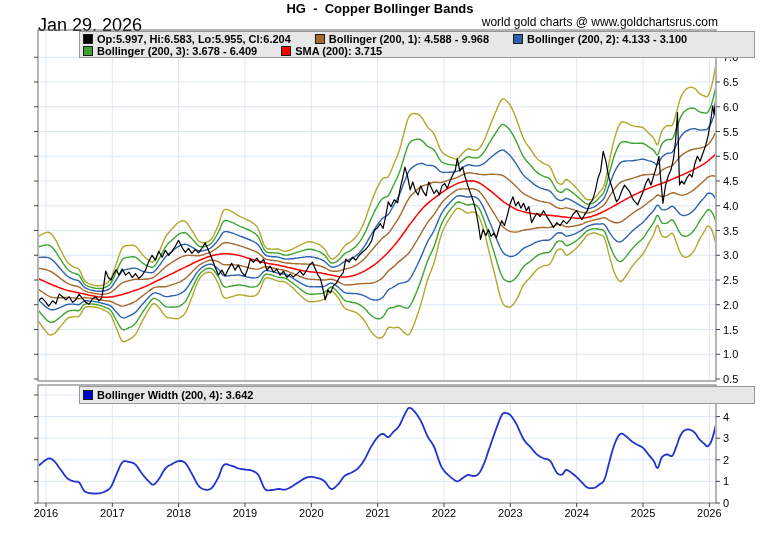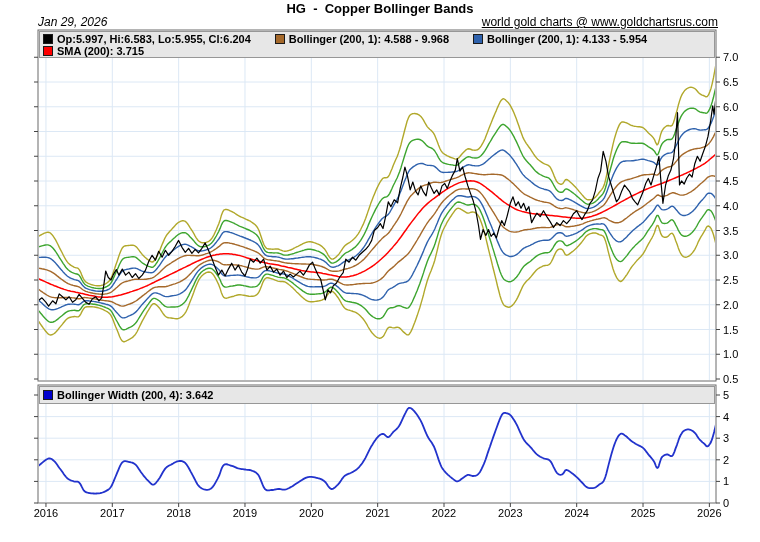--- a/index.html
+++ b/index.html
@@ -1,25 +1,25 @@
 <!DOCTYPE html>
 <html><head>
 <meta charset="utf-8">
 <style>
   html,body{margin:0;padding:0;background:#fff;}
   body{width:760px;height:542px;position:relative;overflow:hidden;
        font-family:"Liberation Sans",sans-serif;color:#000;}
   .abs{position:absolute;}
   #page-title{top:1px;left:0;width:760px;text-align:center;font-size:13px;font-weight:bold;white-space:pre;}
-  #date-label{top:15px;left:38px;font-size:12px;font-style:italic;}
-  #credit-label{top:15px;right:42px;font-size:12px;text-decoration:underline;}
+  #date-label{top:15px;left:38px;font-size:18px;}
+  #credit-label{top:15px;right:42px;font-size:12px;}
   #chart-svg{top:0;left:0;}
   svg text{font-family:"Liberation Sans",sans-serif;}
   .legend{background:#e7e7e7;border:1px solid #979797;box-sizing:border-box;
-          font-size:11px;font-weight:bold;line-height:12px;}
+          font-size:11px;font-weight:bold;line-height:12px;margin-left:40px;}
   #legend-main{left:39px;top:31px;width:676px;height:27px;padding:1px 3px;
                display:flex;flex-direction:column;justify-content:space-around;}
   #legend-width{left:39px;top:386px;width:676px;height:17px;padding:8px 3px;
                 display:flex;align-items:center;}
   .lrow{display:flex;align-items:center;}
   .litem{display:flex;align-items:center;margin-right:24px;white-space:pre;}
   .sw{width:8px;height:8px;border:1px solid #1a1a1a;display:inline-block;
       margin-right:4px;flex:0 0 auto;}
 </style>
 </head>
@@ -184,22 +184,23 @@
       <text x="576.6849315068526" y="517" text-anchor="middle" font-size="11" fill="#000000">2024</text>
       <text x="643.0254403131162" y="517" text-anchor="middle" font-size="11" fill="#000000">2025</text>
       <text x="709.3659491193797" y="517" text-anchor="middle" font-size="11" fill="#000000">2026</text>
     </g>
   </svg>
 
 <div class="abs legend" id="legend-main">
   <div class="lrow">
     <span class="litem"><span class="sw" style="background: rgb(0, 0, 0);"></span><span>Op:5.997, Hi:6.583, Lo:5.955, Cl:6.204</span></span>
     <span class="litem"><span class="sw" style="background: rgb(165, 105, 43);"></span><span>Bollinger (200, 1): 4.588 - 9.968</span></span>
-    <span class="litem"><span class="sw" style="background: rgb(47, 98, 173);"></span><span>Bollinger (200, 1): 4.133 - 5.954</span></span>
+    <span class="litem"><span class="sw" style="background: rgb(47, 98, 173);"></span><span>Bollinger (200, 2): 4.133 - 3.100</span></span>
   </div>
   <div class="lrow">
+    <span class="litem"><span class="sw" style="background: rgb(61, 165, 47);"></span><span>Bollinger (200, 3): 3.678 - 6.409</span></span>
     <span class="litem"><span class="sw" style="background: rgb(255, 0, 0);"></span><span>SMA (200): 3.715</span></span>
   </div>
 </div>
 
 <div class="abs legend" id="legend-width">
   <span class="litem"><span class="sw" style="background: rgb(0, 0, 204);"></span><span>Bollinger Width (200, 4): 3.642</span></span>
 </div>
 
 </body></html>

